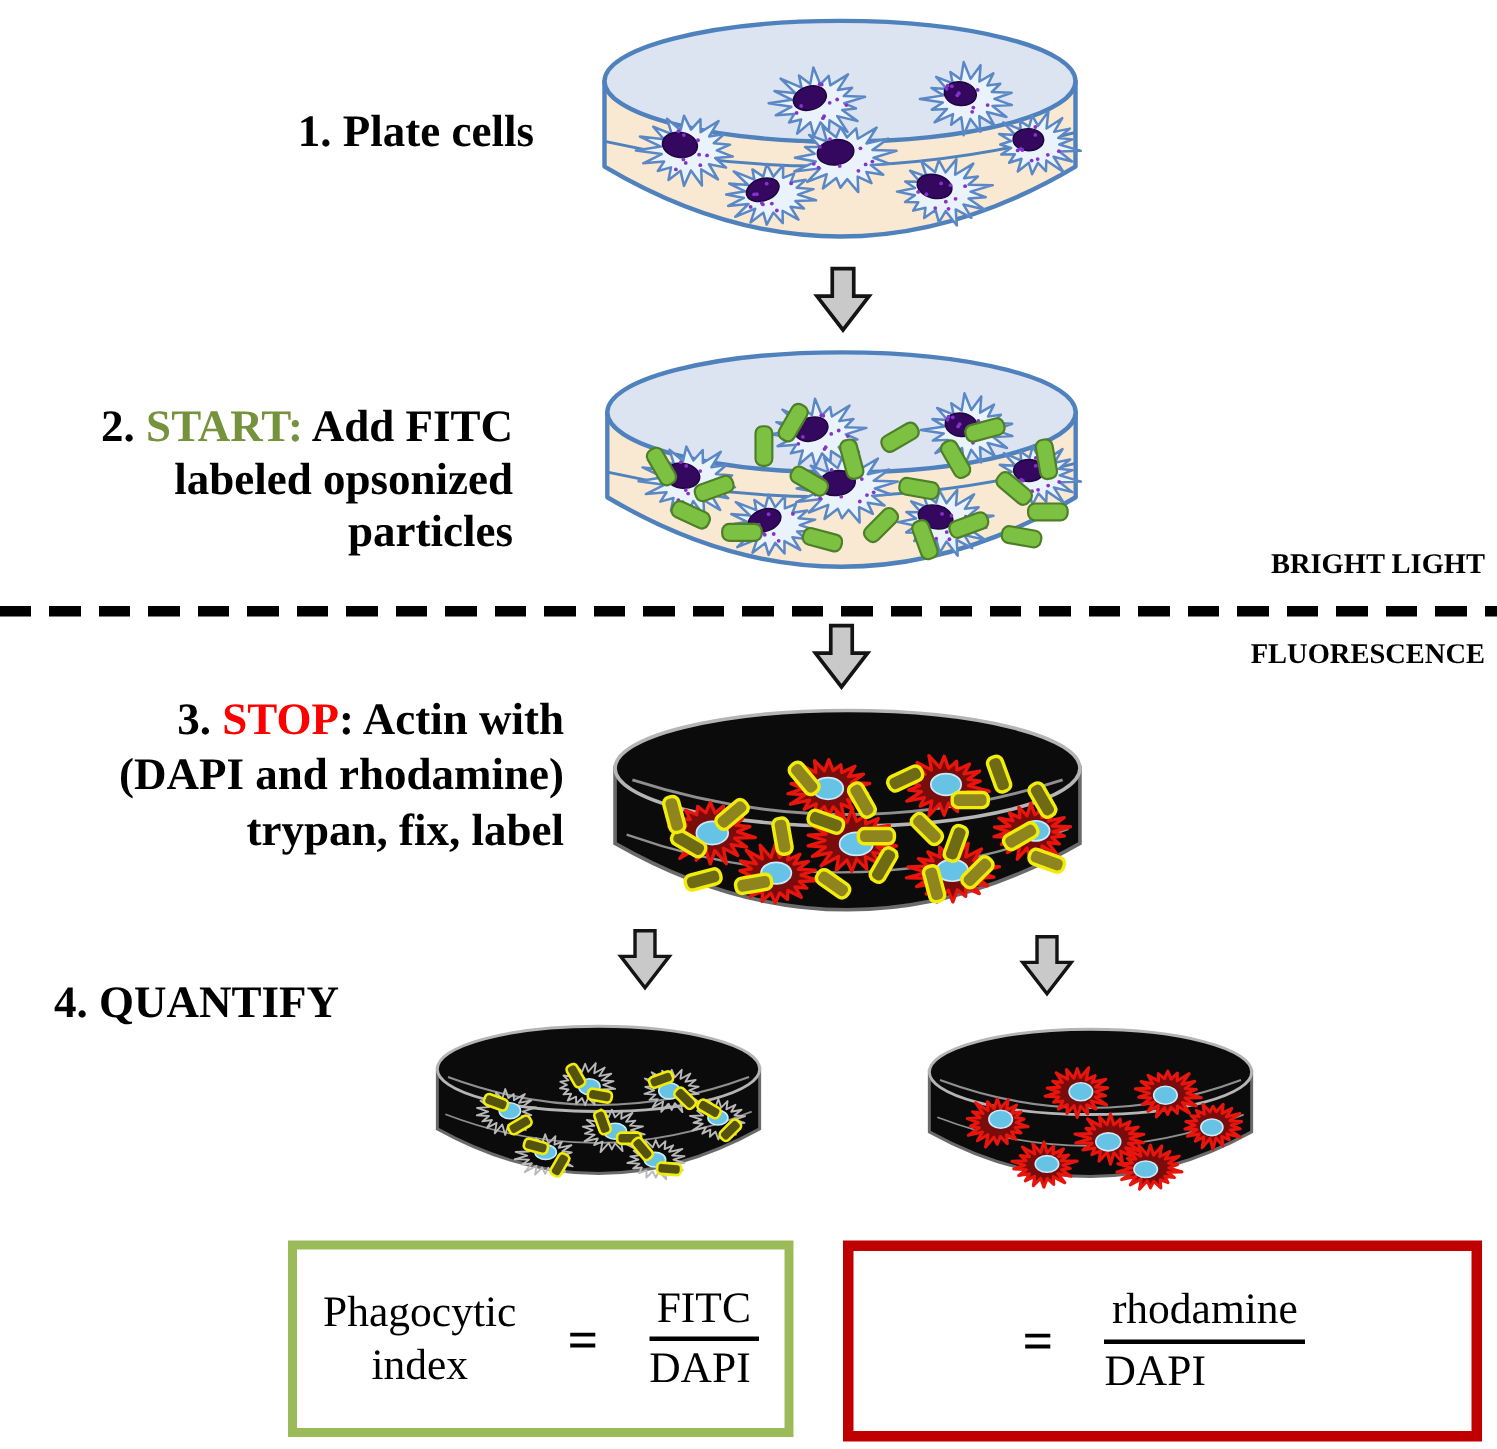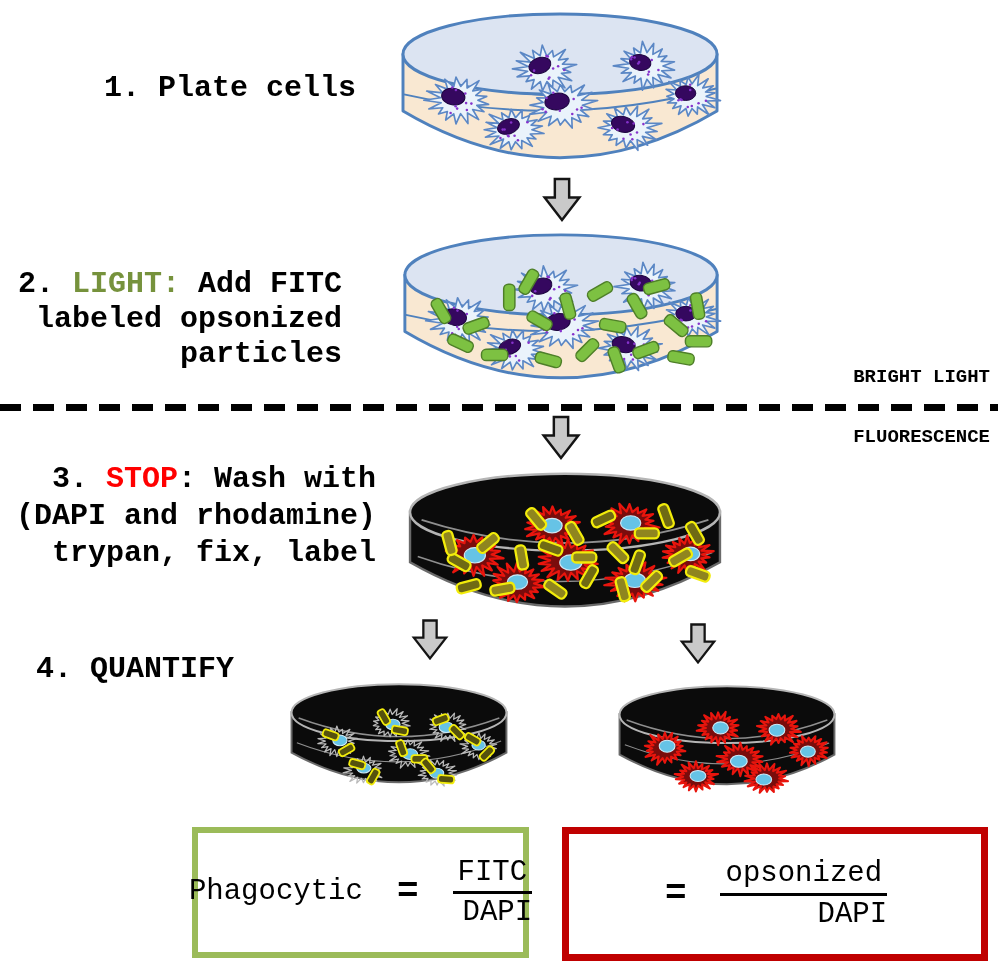--- a/index.html
+++ b/index.html
@@ -1,32 +1,32 @@
 <!DOCTYPE html>
 <html><head>
 <meta charset="utf-8">
 <style>
   html,body{margin:0;padding:0;background:#fff;}
   .canvas{position:relative;width:998px;height:966px;background:#fff;overflow:hidden;
-          font-family:Liberation Mono, monospace;color:#000;}
+          font-family:Liberation Serif, serif;color:#000;}
   .abs{position:absolute;}
   .step{position:absolute;font-weight:bold;font-size:30px;line-height:36px;}
   .right{text-align:right;}
   .kw-green{color:#76923C;}
   .kw-red{color:#FF0000;}
   .seclabel{position:absolute;font-weight:bold;font-size:19px;text-align:right;}
   .dashline{position:absolute;height:7px;
     background:repeating-linear-gradient(90deg,#000 0,#000 21px,transparent 21px,transparent 33px);}
   .arrow{fill:#C9C9C9;stroke:#141414;stroke-width:2.4;stroke-linejoin:miter;}
   .fbox{position:absolute;box-sizing:border-box;border-style:solid;background:#fff;
         display:flex;align-items:center;justify-content:center;gap:32px;
         font-size:29px;font-weight:normal;}
   .fbox .term{text-align:center;line-height:1.2;}
   .fbox .eq{font-size:36px;font-weight:bold;padding:0 2px;}
-  .frac{text-align:right;line-height:1.15;}
+  .frac{text-align:left;line-height:1.15;}
   .frac .num{border-bottom:3px solid #000;padding:0 5px 2px;}
   .frac .den{padding-top:2px;}
 </style>
 </head>
 <body>
 
 <div class="canvas">
 
   <div class="step right" style="left:18px;top:70px;width:338px;"><span>1. </span><span>Plate cells</span></div>
 
@@ -111,21 +111,21 @@
       <circle cx="223.7" cy="121.8" r="1.3" fill="#8633CC"></circle>
       <circle cx="218.1" cy="120.2" r="1.3" fill="#8633CC"></circle>
       <circle cx="238.7" cy="131.7" r="1.3" fill="#8633CC"></circle>
     </svg>
 
   <svg class="abs" style="left:541px;top:177px;" width="42" height="45" viewBox="0 0 40 44">
       <path class="arrow" d="M13,2 H27 V20 H37 L20,42 L3,20 H13 Z"></path>
     </svg>
 
   <div class="step right" style="left:8px;top:267px;width:334px;line-height:35px;">
-    <div><span>2. </span><span class="kw-green">LIGHT:</span><span> Add FITC</span></div>
+    <div><span>2. </span><span class="kw-green">START:</span><span> Add FITC</span></div>
     <div>labeled opsonized</div>
     <div>particles</div>
   </div>
 
   <svg id="dish2" class="abs" style="left:400px;top:231px;" width="322" height="161" viewBox="0 0 330 165">
       <path d="M5,45 L5,103 Q165,198 325,103 L325,45 Q165,128 5,45 Z" fill="#F9E8D2" stroke="#4F81BD" stroke-width="3" stroke-linejoin="round"></path>
       <ellipse cx="165" cy="45" rx="160" ry="41" fill="#DCE4F2" stroke="#4F81BD" stroke-width="3"></ellipse>
       <path d="M6,86 Q165,122 324,80" fill="none" stroke="#4F81BD" stroke-width="2"></path>
       <path d="M81.3,92.0 L92.2,96.2 L80.2,97.2 L87.6,103.7 L76.0,101.4 L82.1,111.7 L70.7,104.9 L71.2,115.8 L63.7,105.6 L59.0,116.1 L56.7,105.9 L48.5,112.1 L50.2,103.5 L41.2,106.0 L45.5,99.6 L31.3,100.8 L43.9,94.5 L26.3,92.0 L43.3,89.4 L29.1,82.6 L45.4,84.4 L38.1,75.9 L50.7,80.9 L47.5,70.5 L56.7,78.3 L59.0,68.4 L63.8,77.9 L70.2,70.7 L70.3,79.6 L82.5,72.0 L76.1,82.5 L86.5,80.8 L79.2,87.1 L90.3,88.1 Z" fill="#EAF3FB" stroke="#5B87C5" stroke-width="1.7" stroke-linejoin="round"></path>
       <ellipse cx="56.25" cy="88.26" rx="11.96" ry="8.5" fill="#35085F" stroke="#1D0540" stroke-width="1" transform="rotate(9 56.25 88.26)"></ellipse>
@@ -228,21 +228,21 @@
 
   <div class="seclabel" style="left:638px;top:366px;width:352px;">BRIGHT LIGHT</div>
   <div class="dashline" style="left:0;top:404px;width:998px;"></div>
   <div class="seclabel" style="left:638px;top:426px;width:352px;">FLUORESCENCE</div>
 
   <svg class="abs" style="left:540px;top:415px;" width="42" height="45" viewBox="0 0 40 44">
       <path class="arrow" d="M13,2 H27 V20 H37 L20,42 L3,20 H13 Z"></path>
     </svg>
 
   <div class="step right" style="left:0;top:461px;width:376px;line-height:37px;">
-    <div><span>3. </span><span class="kw-red">STOP</span><span>: Wash with</span></div>
+    <div><span>3. </span><span class="kw-red">STOP</span><span>: Actin with</span></div>
     <div>(DAPI and rhodamine)</div>
     <div>trypan, fix, label</div>
   </div>
 
   <svg id="dish3" class="abs" style="left:406px;top:466px;" width="318" height="154" viewBox="0 0 330 160">
       <path d="M4,48 L4,100 Q165,192 326,100 L326,48 Q165,128 4,48 Z" fill="#0B0B0B" stroke="#6A6A6A" stroke-width="2.5"></path>
       <ellipse cx="165" cy="48" rx="161" ry="40" fill="#0B0B0B" stroke="#B5B5B5" stroke-width="2.5"></ellipse>
       <path d="M16,56 Q165,104 314,56" fill="none" stroke="#8F8F8F" stroke-width="2"></path>
       <path d="M12,94 Q165,148 318,90" fill="none" stroke="#8F8F8F" stroke-width="1.6"></path>
       <path d="M88.8,92.0 L101.2,96.0 L86.8,96.4 L95.1,102.6 L84.4,100.8 L89.0,108.5 L79.0,103.3 L81.1,114.1 L73.1,104.9 L70.0,114.2 L66.9,104.9 L60.2,111.6 L61.1,103.2 L48.8,110.4 L56.5,100.3 L47.7,101.4 L53.2,96.4 L44.5,95.3 L51.4,92.0 L41.1,88.3 L53.1,87.5 L47.4,82.5 L56.1,83.5 L52.7,77.0 L60.6,80.2 L61.2,74.4 L66.8,78.8 L70.0,71.6 L73.2,78.9 L79.0,74.1 L79.1,80.5 L87.3,77.0 L84.2,83.3 L92.5,82.6 L87.5,87.4 L97.4,88.5 Z" fill="#7A0C0C" stroke="#E8150D" stroke-width="2.3" stroke-linejoin="round"></path>
@@ -343,29 +343,30 @@
       <ellipse cx="216.11420249938965" cy="81.57021951675415" rx="8.32" ry="6.24" fill="#66C3E6" stroke="#CDEAF7" stroke-width="1.2"></ellipse>
       <path d="M104.2,110.0 L109.8,112.5 L103.3,113.4 L110.3,118.3 L100.5,116.2 L105.7,123.2 L97.0,118.6 L97.4,124.4 L92.5,119.9 L90.0,126.5 L87.6,119.8 L82.1,125.3 L83.2,118.3 L76.1,121.7 L79.2,116.4 L71.1,117.7 L76.8,113.4 L67.4,112.8 L75.6,110.0 L66.1,107.0 L76.6,106.6 L72.3,102.8 L79.2,103.6 L73.9,96.4 L83.1,101.5 L81.7,93.9 L87.6,100.4 L90.0,92.6 L92.4,100.5 L97.4,95.7 L96.8,101.6 L104.7,97.7 L101.0,103.5 L108.6,102.4 L103.0,106.7 L115.0,106.9 Z" fill="#7A0C0C" stroke="#E8150D" stroke-width="2.3" stroke-linejoin="round"></path>
       <ellipse cx="92.31949424743652" cy="109.05203866958618" rx="8.84" ry="6.24" fill="#66C3E6" stroke="#CDEAF7" stroke-width="1.2"></ellipse>
       <path d="M183.8,112.0 L193.7,115.0 L183.0,115.3 L188.0,119.3 L180.8,118.4 L183.2,123.1 L177.3,120.9 L177.8,127.1 L172.5,122.1 L170.0,127.0 L167.6,121.7 L161.8,128.0 L163.2,120.3 L154.9,124.7 L159.0,118.5 L148.4,120.8 L156.5,115.5 L144.8,115.1 L155.9,112.0 L145.5,108.9 L156.5,108.5 L152.6,104.9 L159.0,105.5 L154.6,99.0 L162.8,103.2 L161.3,95.1 L167.6,102.4 L170.0,94.9 L172.4,102.5 L178.5,95.5 L176.9,103.6 L184.7,99.6 L181.1,105.4 L191.6,103.2 L183.6,108.5 L190.4,109.5 Z" fill="#7A0C0C" stroke="#E8150D" stroke-width="2.3" stroke-linejoin="round"></path>
       <ellipse cx="166.4229986667633" cy="113.04102146625519" rx="8.84" ry="6.24" fill="#66C3E6" stroke="#CDEAF7" stroke-width="1.2"></ellipse>
     </svg>
 
   <div class="fbox" style="left:192px;top:827px;width:337px;height:131px;border-width:6px;border-color:#9BBB59;">
     <div class="term">
       <div>Phagocytic</div>
+      <div>index</div>
     </div>
     <div class="eq">=</div>
     <div class="frac">
       <div class="num">FITC</div>
       <div class="den">DAPI</div>
     </div>
   </div>
 
   <div class="fbox" style="left:562px;top:827px;width:426px;height:134px;border-width:7px;border-color:#C00000;">
     <div class="eq">=</div>
     <div class="frac">
-      <div class="num">opsonized</div>
+      <div class="num">rhodamine</div>
       <div class="den">DAPI</div>
     </div>
   </div>
 
 </div>
 
 </body></html>

